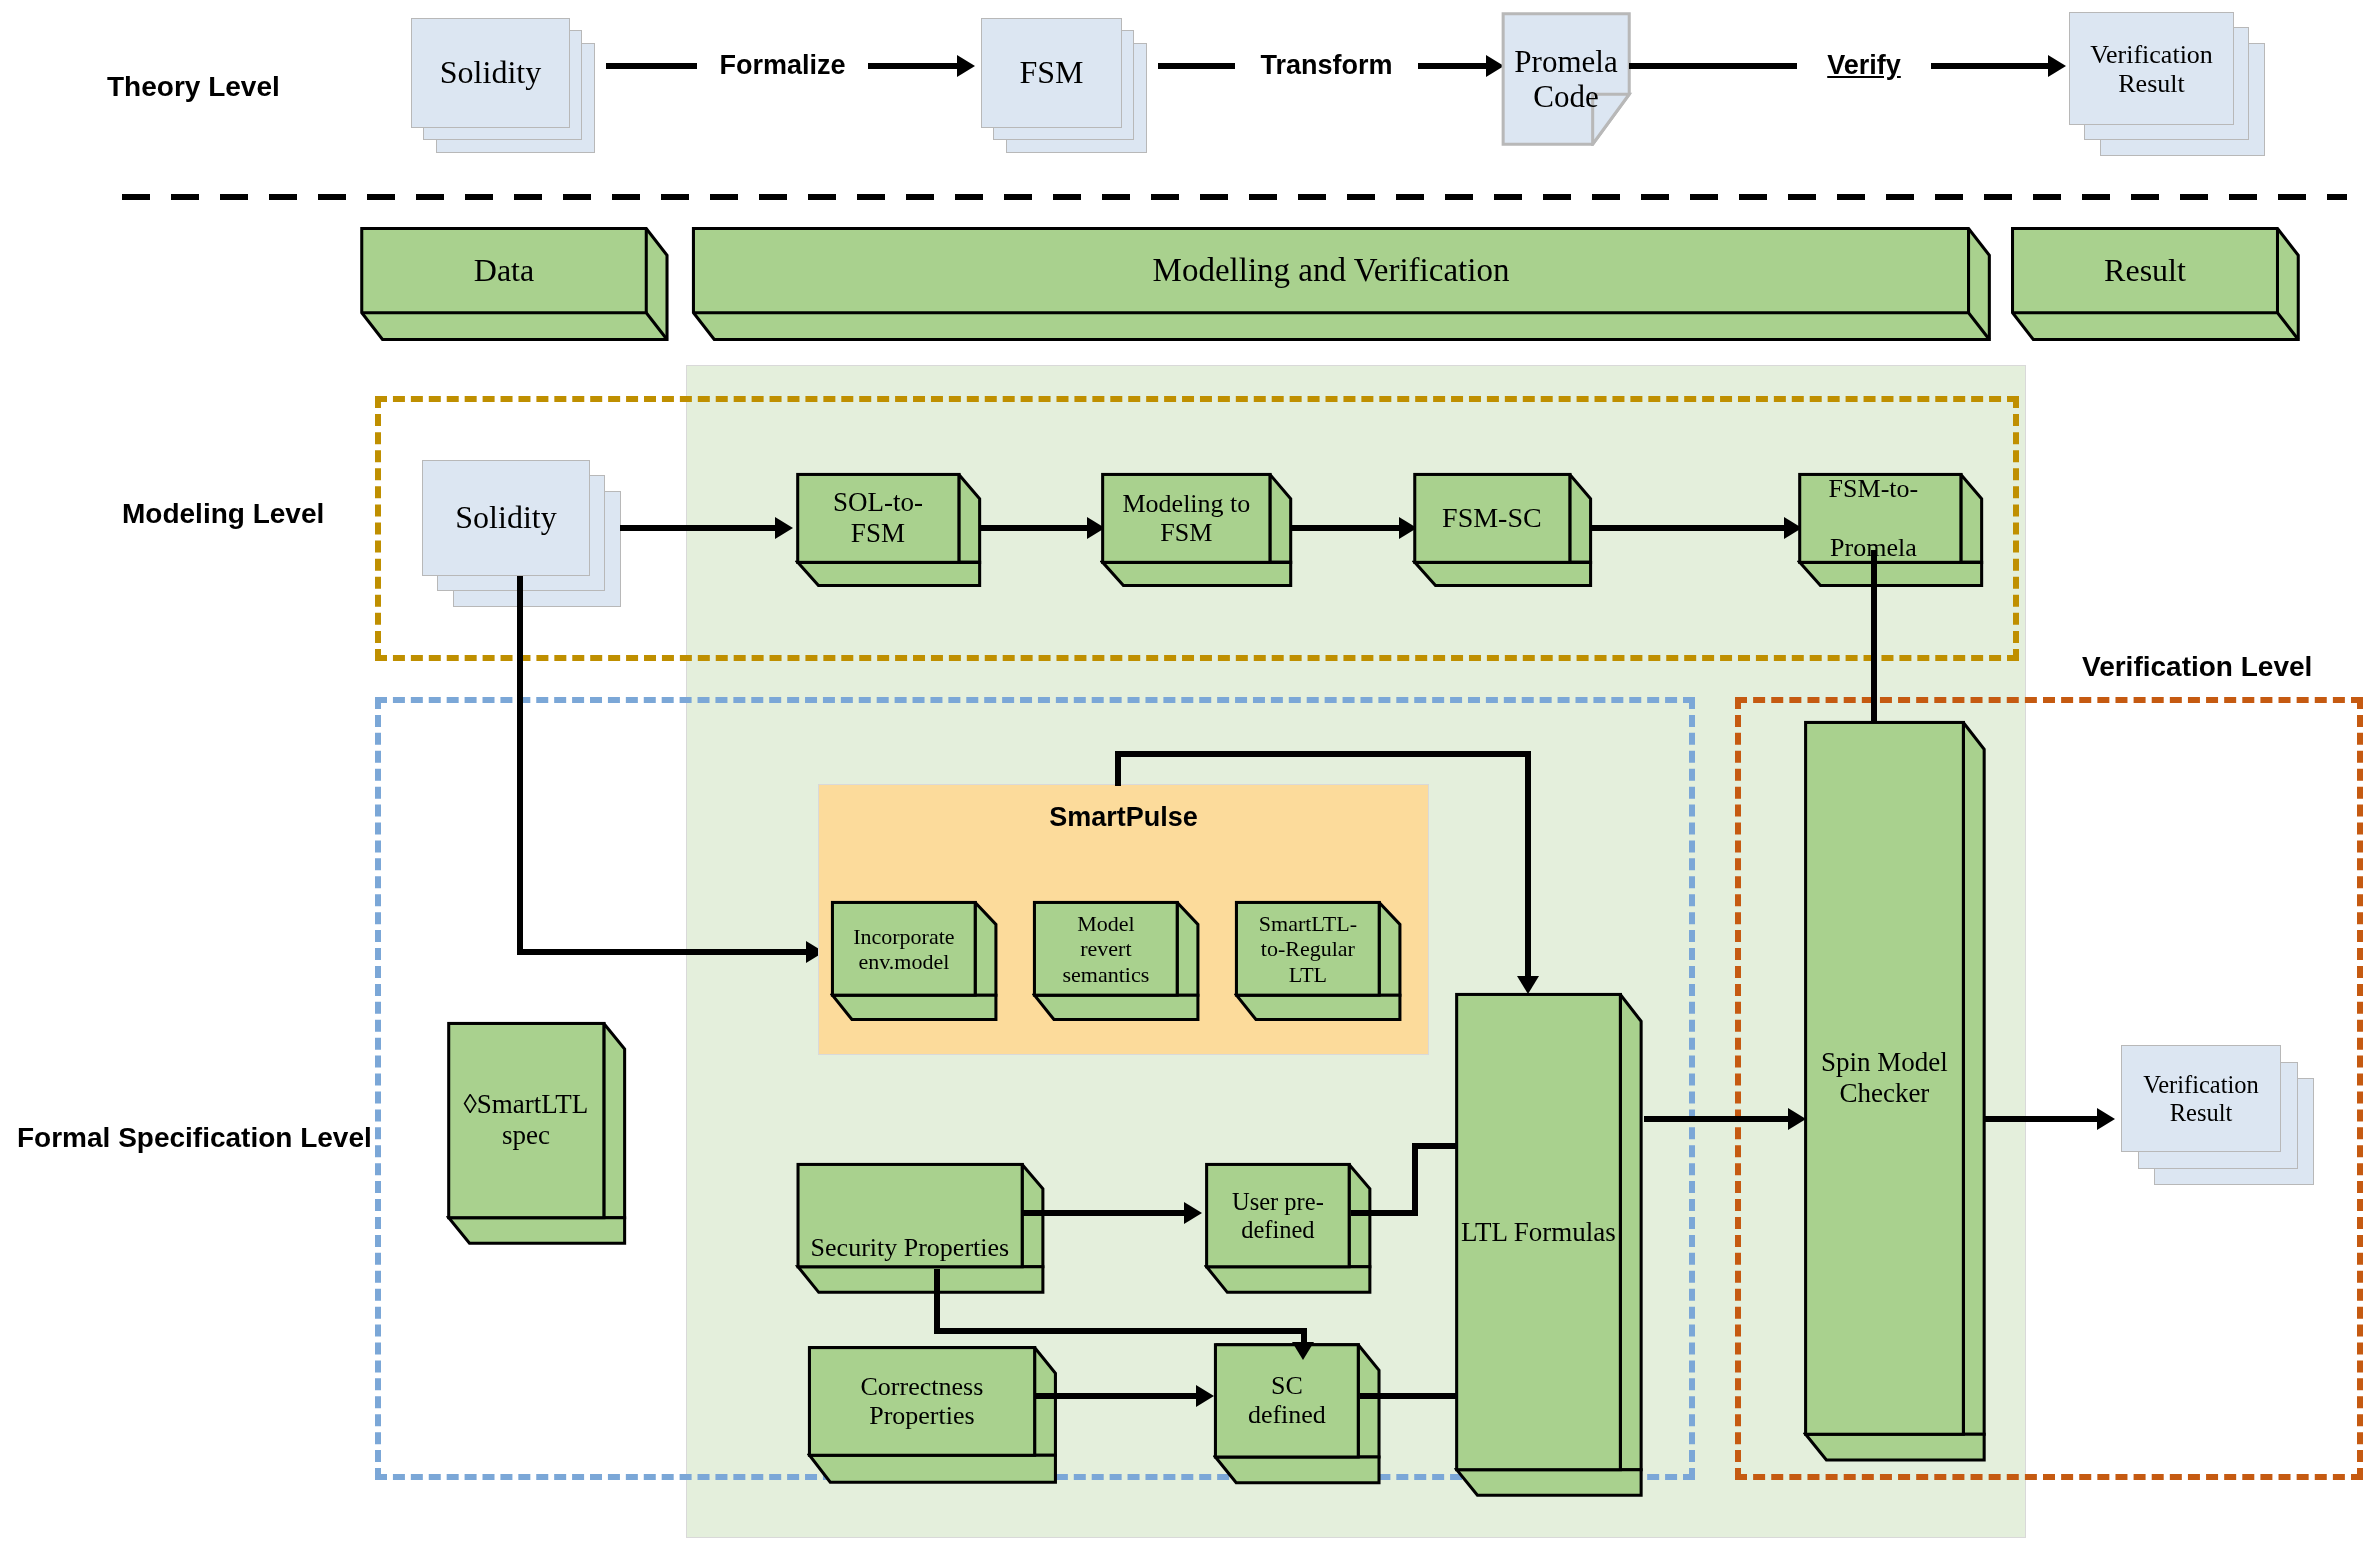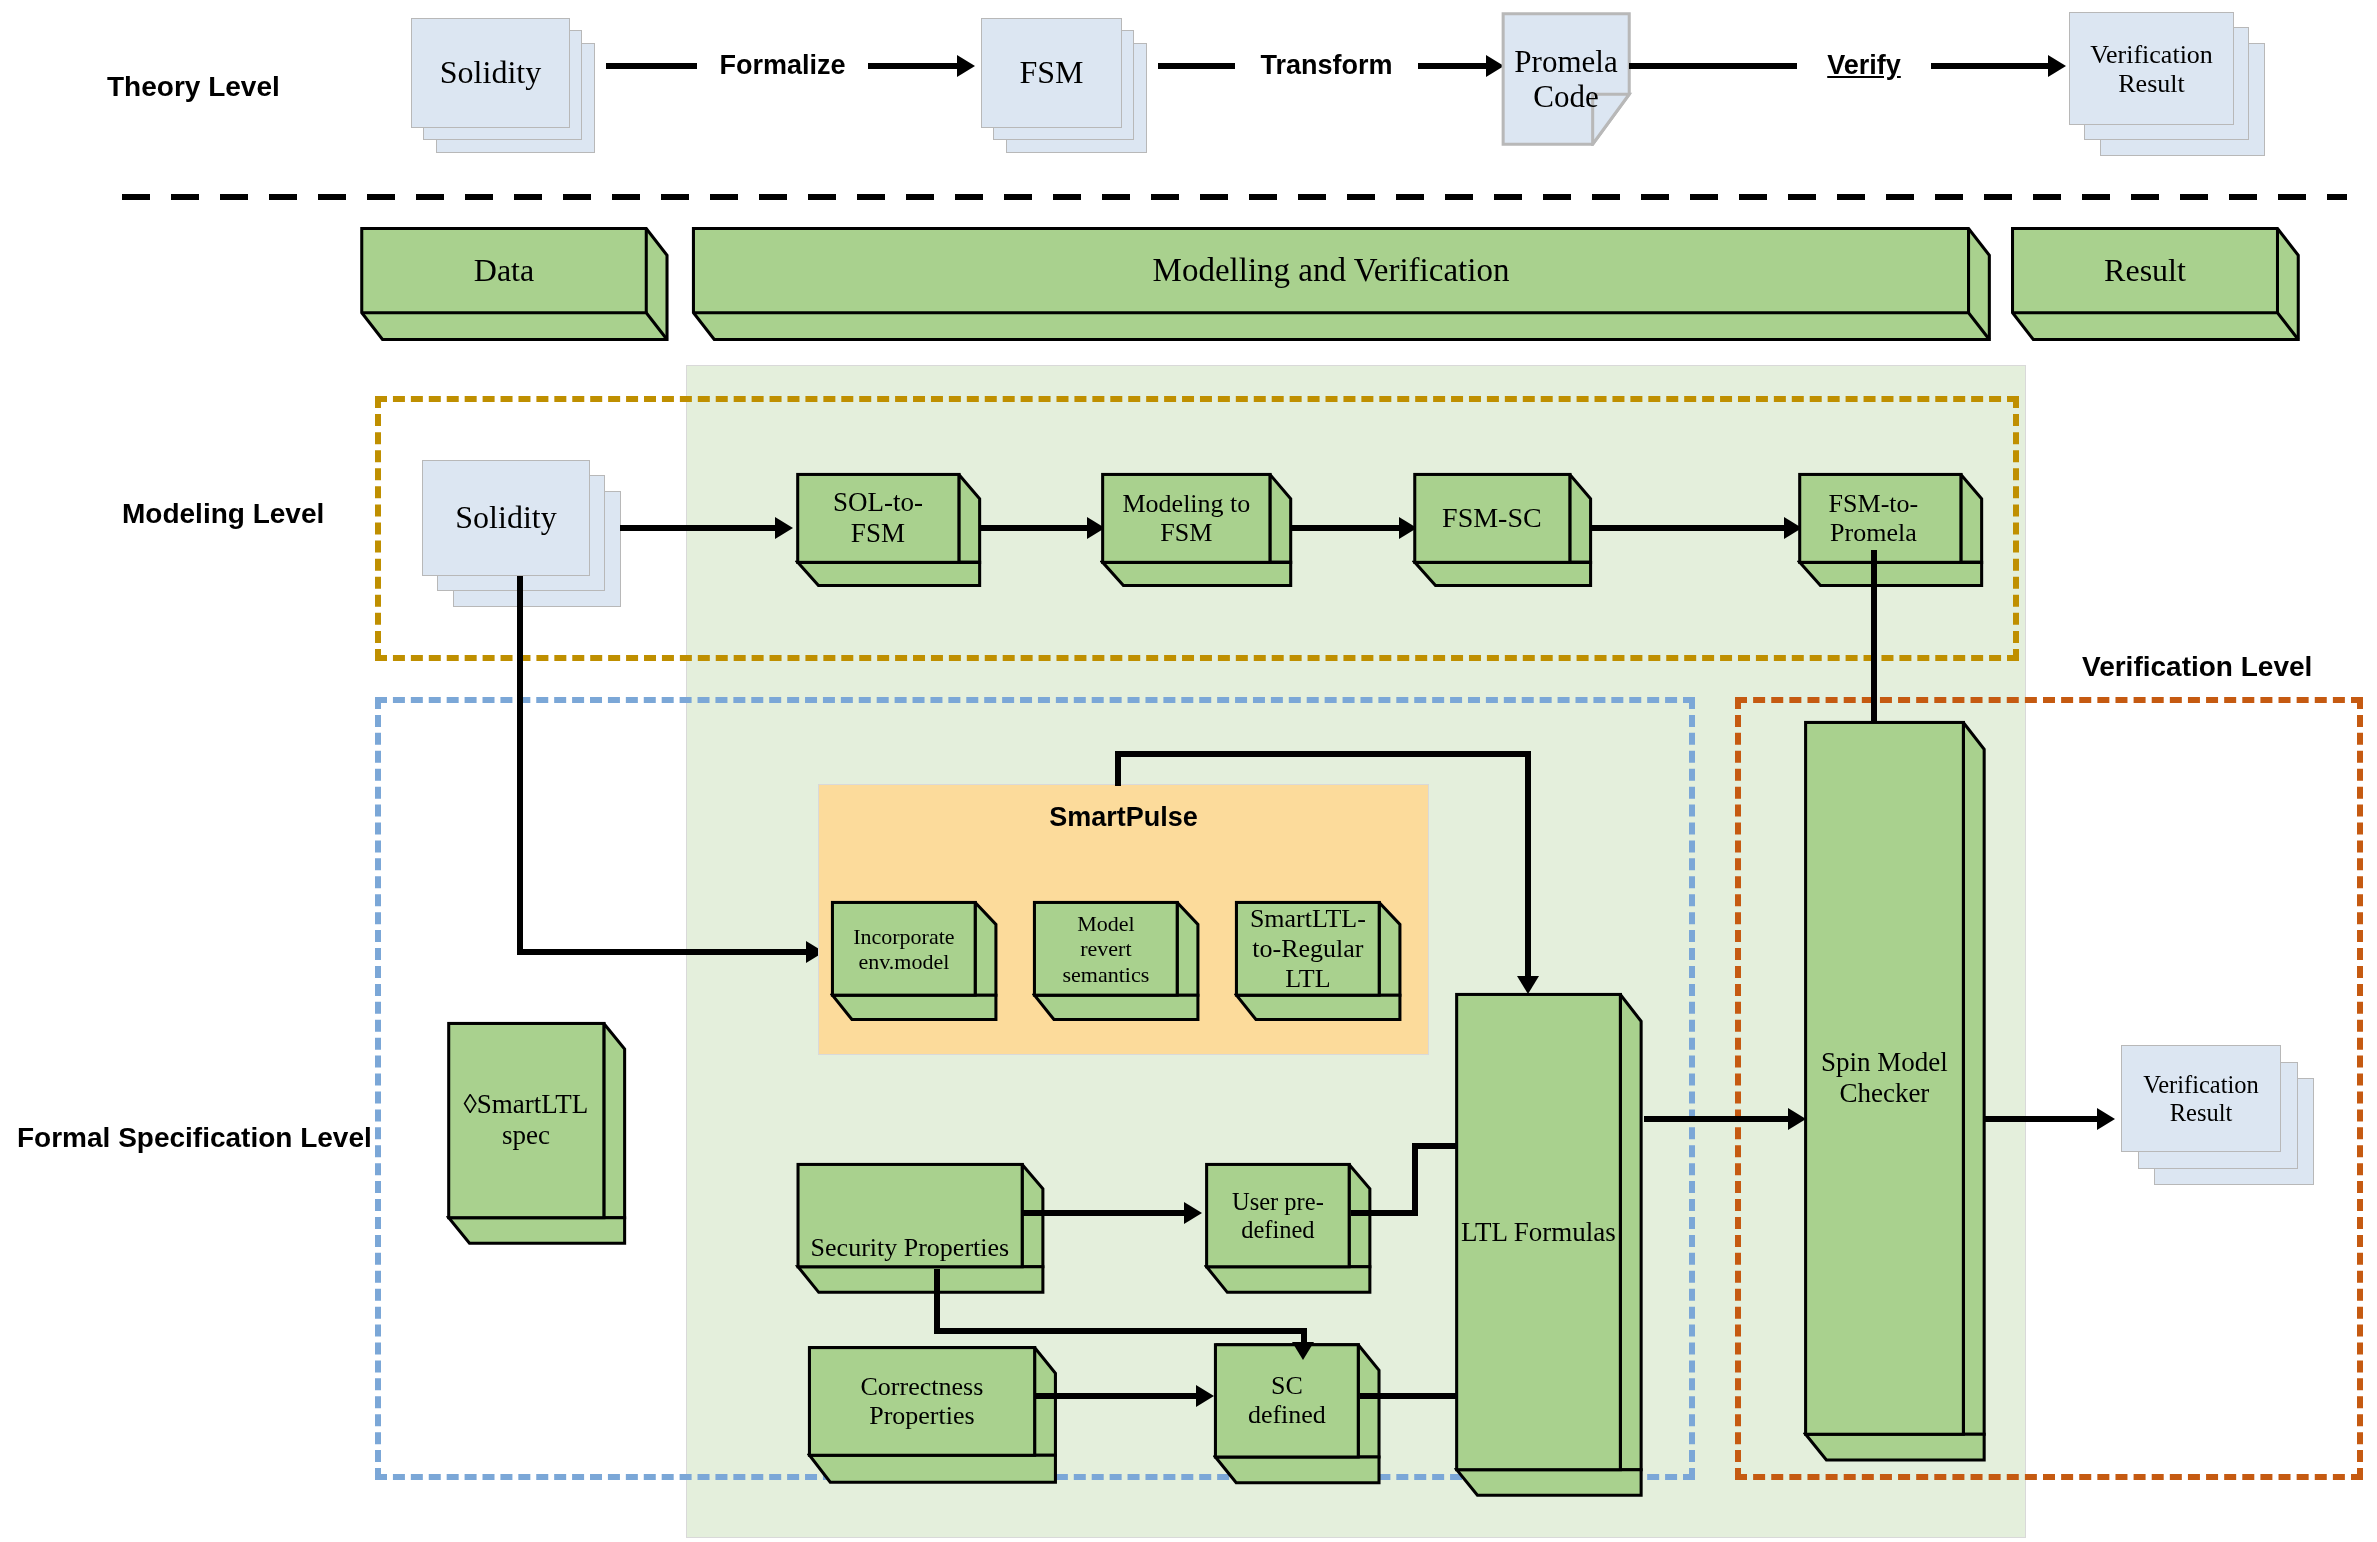--- a/index.html
+++ b/index.html
@@ -253,21 +253,21 @@
 
   <div class="abs wire" style="left:1592px;top:525px;width:196px;height:6.1px;"></div>
   <div class="abs arrowhead ar-right" style="left:1784px;top:517px;"></div>
 
   <div class="abs cube" style="left:1797px;top:472px;width:202px;height:116px;">
     <svg width="202" height="116" viewBox="0 0 330 190">
       <polygon points="4,4 268,4 302,44 302,148 268,148 268,4" fill="#a9d18e" stroke="#000" stroke-width="5"></polygon>
       <polygon points="4,148 268,148 302,148 302,186 38,186" fill="#a9d18e" stroke="#000" stroke-width="5"></polygon>
       <rect x="4" y="4" width="264" height="144" fill="#a9d18e" stroke="#000" stroke-width="5"></rect>
     </svg>
-    <div class="lbl" style="left:2.4px;top:2.4px;width:148px;height:88px;font-size:26px;flex-direction:column;">
+    <div class="lbl" style="left:2.4px;top:2.4px;width:148px;height:88px;font-size:26px;flex-direction:column;justify-content:space-between;">
       <span>FSM-to-</span>
       <span>Promela</span>
     </div>
   </div>
 
   <div class="abs wire" style="left:1871px;top:550px;width:5.5px;height:202px;"></div>
   <div class="abs arrowhead ar-down" style="left:1862px;top:745px;"></div>
 
   <div class="abs wire" style="left:517px;top:576px;width:5.5px;height:379px;"></div>
   <div class="abs wire" style="left:517px;top:949px;width:293px;height:5.5px;"></div>
@@ -301,21 +301,21 @@
       <span>semantics</span>
     </div>
   </div>
 
   <div class="abs cube" style="left:1234px;top:900px;width:183px;height:122px;">
     <svg width="183" height="122" viewBox="0 0 300 200">
       <polygon points="4,4 238,4 272,40 272,156 238,156 238,4" fill="#a9d18e" stroke="#000" stroke-width="5"></polygon>
       <polygon points="4,156 238,156 272,156 272,196 36,196" fill="#a9d18e" stroke="#000" stroke-width="5"></polygon>
       <rect x="4" y="4" width="234" height="152" fill="#a9d18e" stroke="#000" stroke-width="5"></rect>
     </svg>
-    <div class="lbl" style="left:2.4px;top:2.4px;width:143px;height:93px;font-size:26px;flex-direction:column;">
+    <div class="lbl" style="left:2.4px;top:2.4px;width:143px;height:93px;font-size:22px;flex-direction:column;">
       <span>SmartLTL-</span>
       <span>to-Regular</span>
       <span>LTL</span>
     </div>
   </div>
 
   <div class="abs wire" style="left:1115px;top:751px;width:5.5px;height:35px;"></div>
   <div class="abs wire" style="left:1115px;top:751px;width:416px;height:5.5px;"></div>
   <div class="abs wire" style="left:1525px;top:751px;width:5.5px;height:232px;"></div>
   <div class="abs arrowhead ar-down" style="left:1517px;top:976px;"></div>

